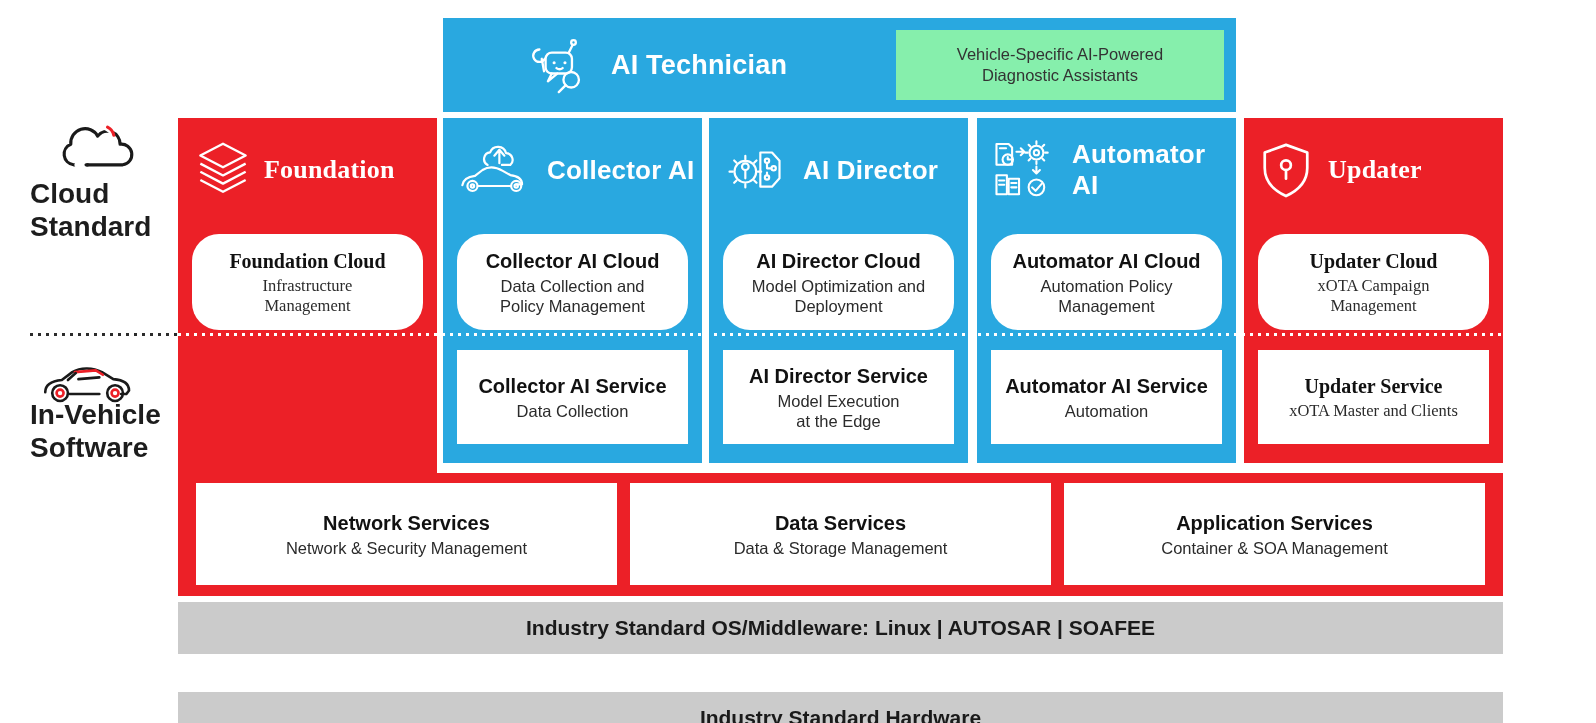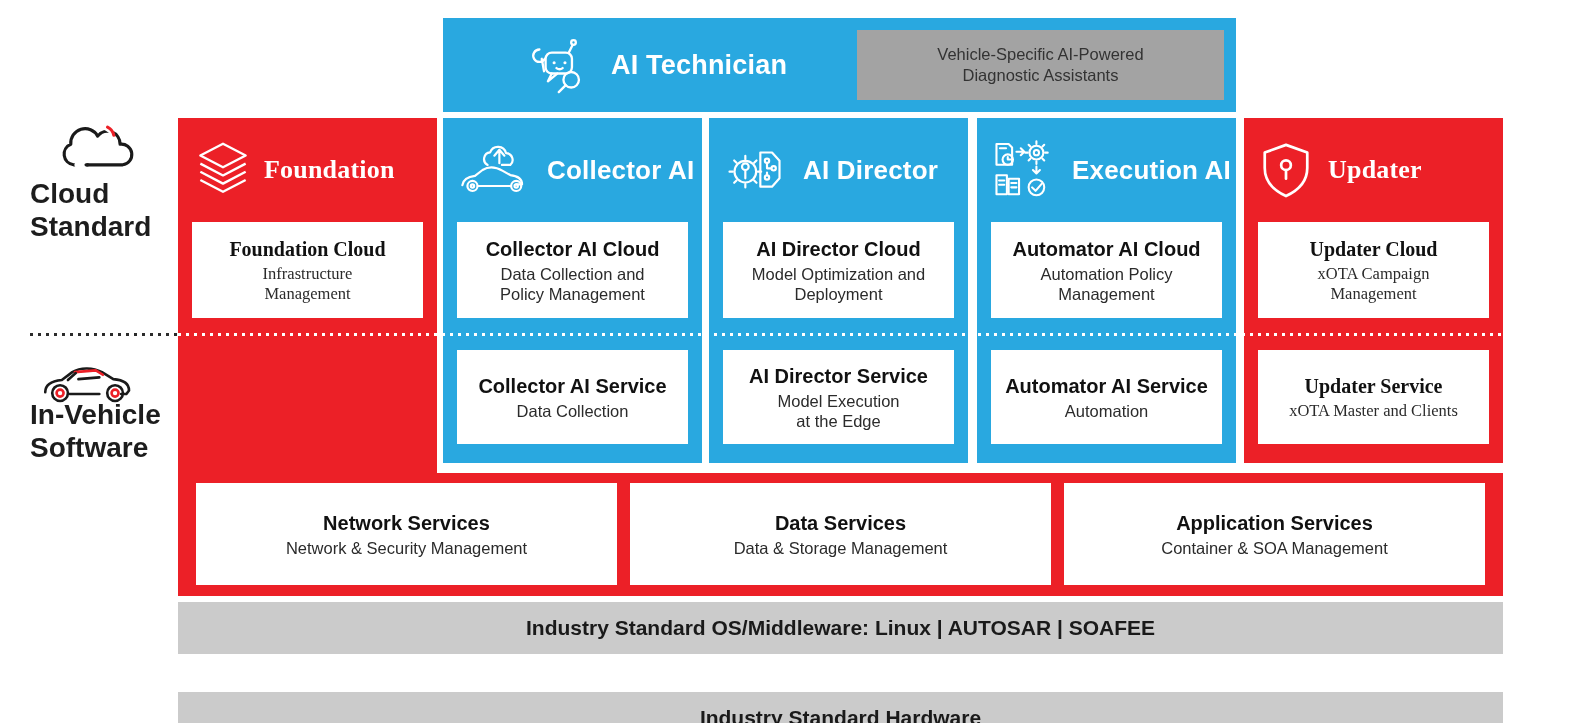--- a/index.html
+++ b/index.html
@@ -12,21 +12,21 @@
   svg { display:block; }
 
   
   .banner {
     position:absolute; left:443px; top:18px; width:793px; height:94px;
     background:var(--blue); display:flex; align-items:center;
   }
   .banner-icon { margin-left:84px; color:#fff; }
   .banner-title { color:#fff; font-size:27px; font-weight:bold; margin-left:22px; letter-spacing:.2px; }
   .callout {
-    position:absolute; right:12px; top:12px; width:367px; height:70px; background:#a3a3a3;
+    position:absolute; right:12px; top:12px; width:328px; height:70px; background:#86efac;
     display:flex; align-items:center; justify-content:center; text-align:center;
     font-size:16.5px; line-height:21px; color:#333; white-space:pre-line;
   }
 
   
   .side-icon { position:absolute; }
   .side-label {
     position:absolute; left:30px; font-size:28px; font-weight:bold; line-height:33px;
     color:#1d1d1d; white-space:pre-line;
   }
@@ -45,21 +45,21 @@
   .col { position:absolute; top:118px; width:259px; height:345px; }
   .col.blue { background:var(--blue); }
   .col.red  { background:var(--red);font-family:Liberation Serif, serif; }
   .col.tall { height:365px; }
   .col-head { height:104px; display:flex; align-items:center; padding-left:16px; color:#fff; }
   .col-title { font-size:26px; font-weight:bold; color:#fff; letter-spacing:.2px; }
   .inner-box {
     position:absolute; left:14px; right:14px; background:#fff;
     display:flex; flex-direction:column; align-items:center; justify-content:center; text-align:center;
   }
-  .cloud-box { top:104px; height:96px; }
+  .cloud-box { top:116px; height:96px;border-radius:27px; }
   .svc-box   { top:232px; height:94px; }
   .box-title { font-size:20px; font-weight:bold; color:#111; line-height:24px; }
   .box-sub   { font-size:16.5px; line-height:20px; color:#2b2b2b; margin-top:3px; white-space:pre-line; }
 
   
   .band { position:absolute; left:178px; top:473px; width:1325px; height:123px; background:var(--red); }
   .band-box {
     position:absolute; top:10px; height:102px; width:421px; background:#fff;
     display:flex; flex-direction:column; align-items:center; justify-content:center; text-align:center;
   }
@@ -214,21 +214,21 @@
             <circle cx="50" cy="14" r="3"></circle>
           <path d="M60 14 h3 M50 24 v3 M40 14 h-3 M50 4 V1 M57 21 l2 2 M43 21 l-2 2 M43 7 l-2-2 M57 7 l2-2"></path>
           <path d="M50 30 v7 m-4-3 l4 4 4-4"></path>
           <circle cx="50" cy="54" r="9"></circle>
             <path d="M45 54 l4 4 7-8"></path>
           <path d="M4 40 h12 v22 h-12 z"></path>
             <path d="M18 44 h12 v18 h-12 z"></path>
           <path d="M7 46 h6 M7 51 h6 M21 49 h6 M21 54 h6"></path>
         </svg>
       </span>
-      <span class="col-title" style="margin-left:13px;">Execution AI</span>
+      <span class="col-title" style="margin-left:13px;">Automator AI</span>
     </div>
     <div class="inner-box cloud-box">
       <div class="box-title">Automator AI Cloud</div>
       <div class="box-sub">Automation Policy
 Management</div>
     </div>
     <div class="inner-box svc-box">
       <div class="box-title">Automator AI Service</div>
       <div class="box-sub">Automation</div>
     </div>

